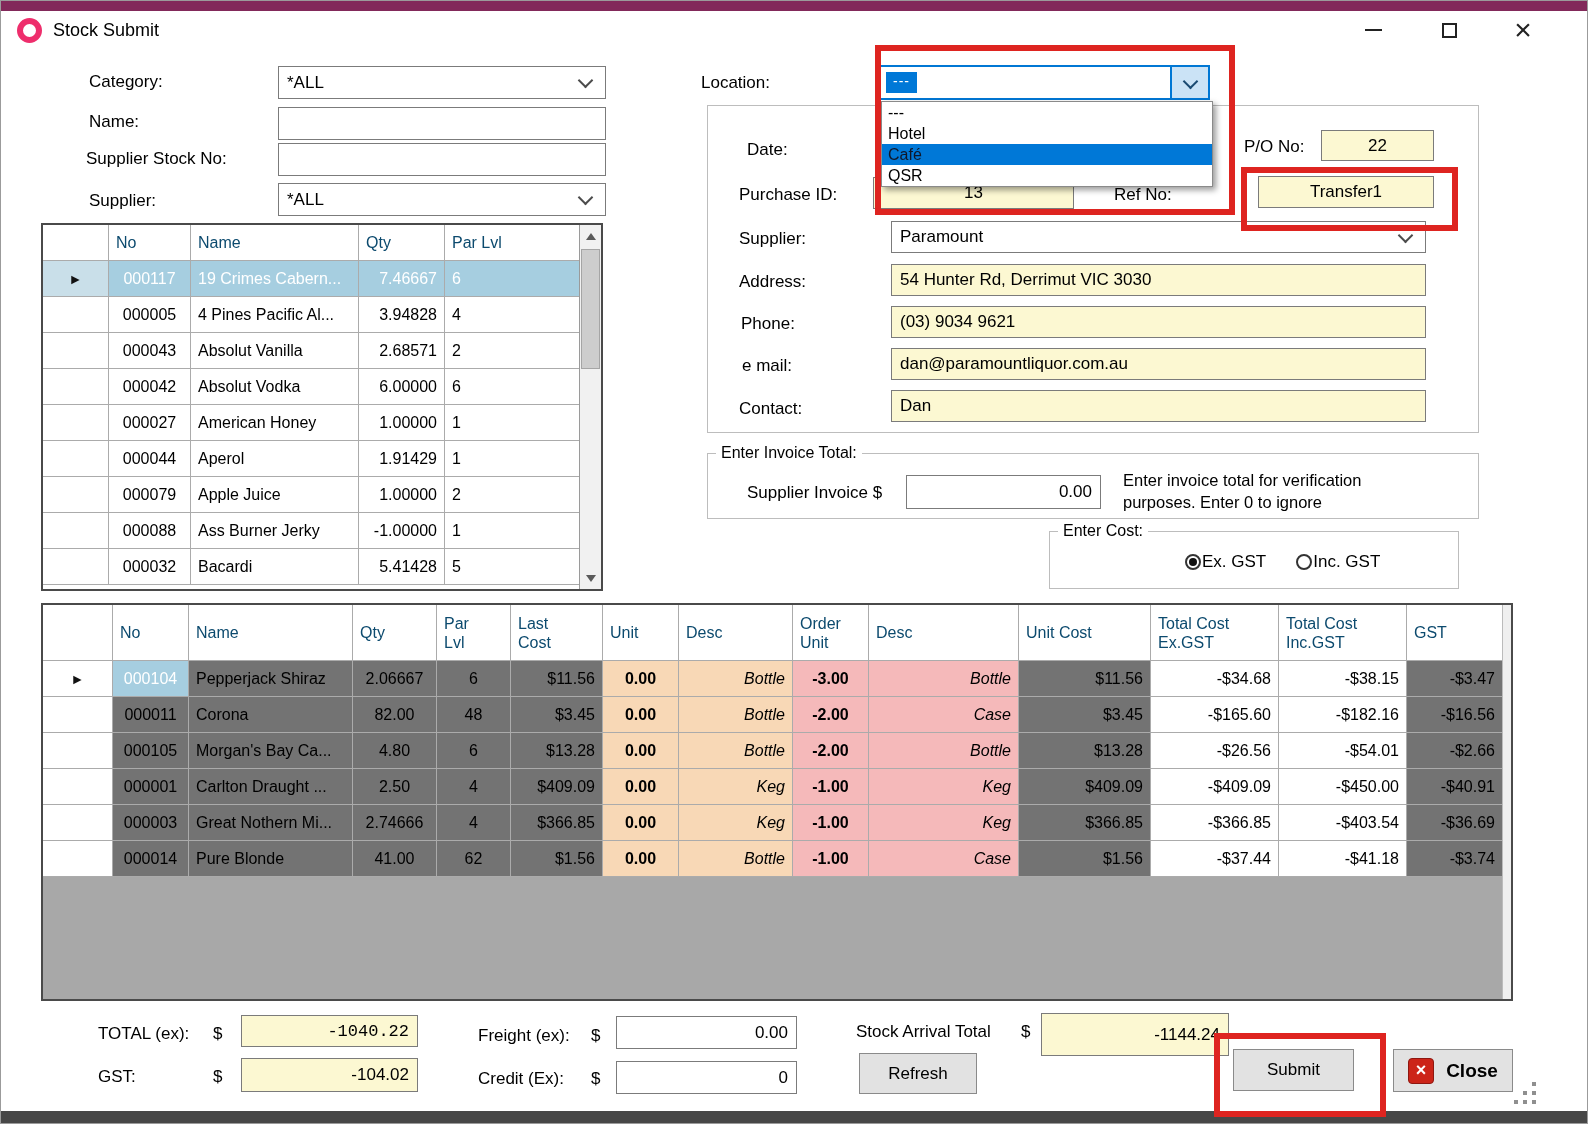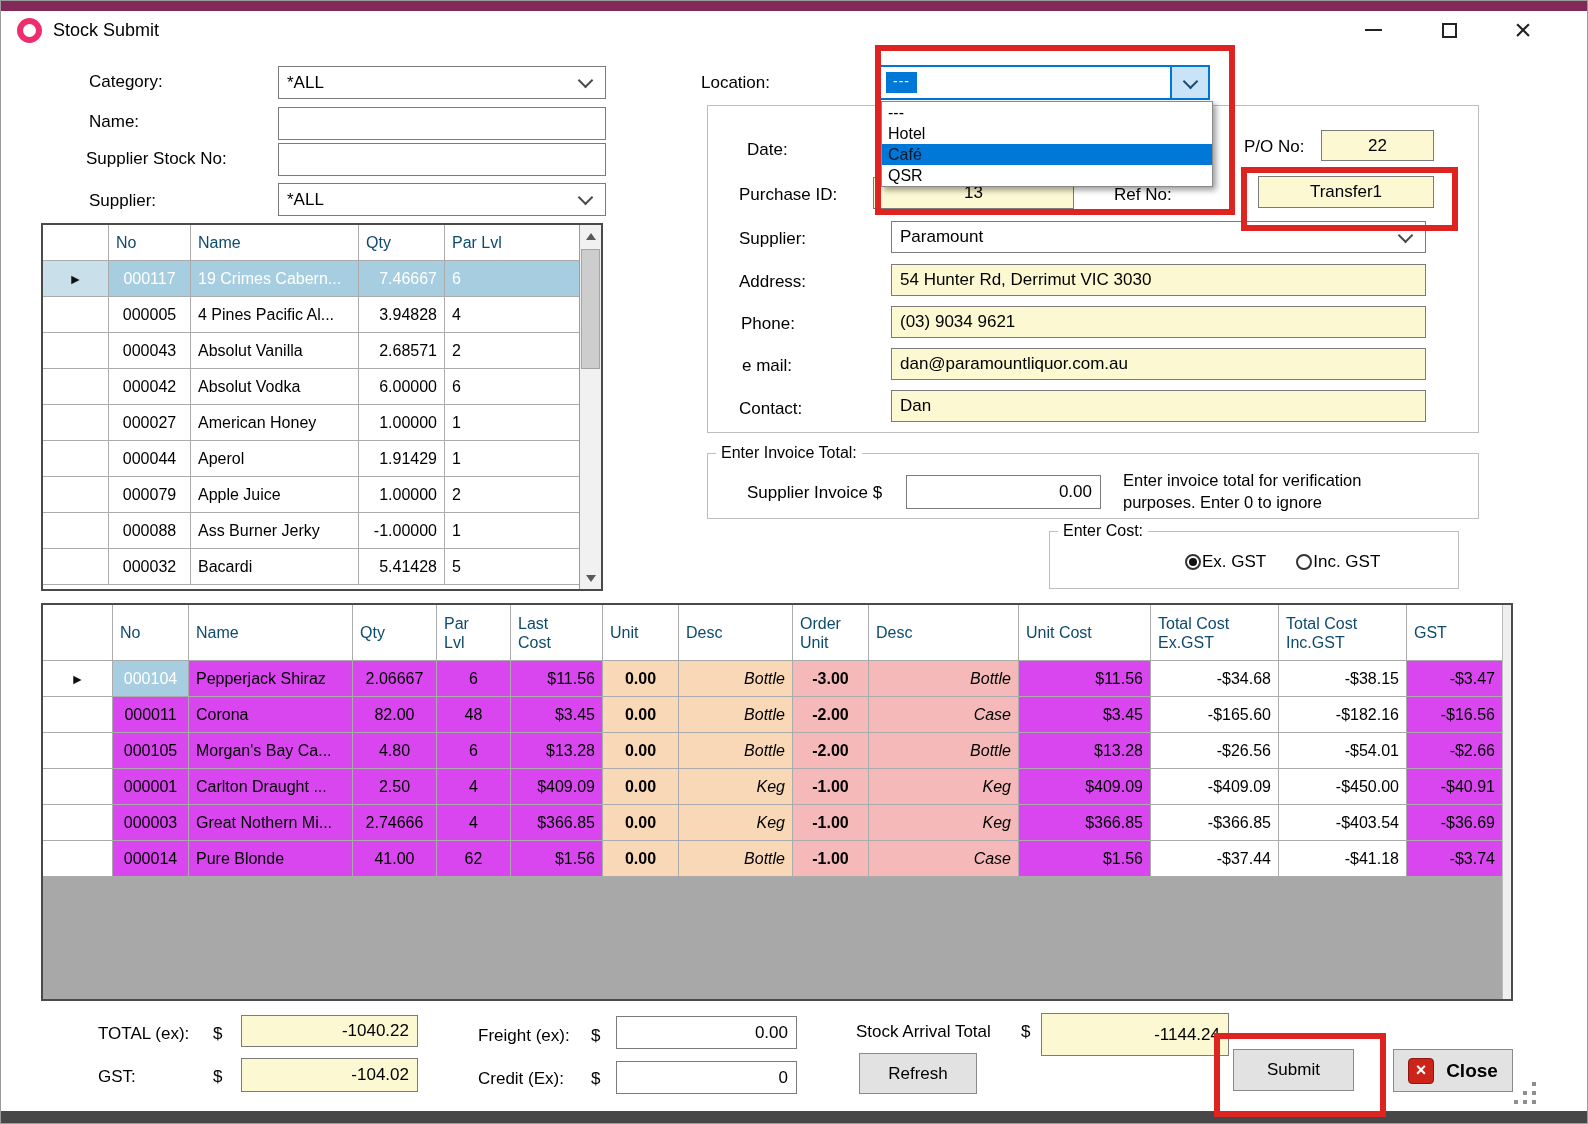--- a/index.html
+++ b/index.html
@@ -42,21 +42,21 @@
   .radio.on{position:relative;}
   .radio.on::after{content:"";position:absolute;left:2px;top:2px;width:8px;height:8px;border-radius:50%;background:#111;}
   .radio-lbl{font-size:17px;margin-left:1px;margin-right:30px;}
   
   .grid{position:absolute;background:#fff;border:2px solid #4a4a4a;box-sizing:border-box;font-size:16px;overflow:hidden;}
   .grow{display:flex;height:36px;border-bottom:1px solid #ababab;box-sizing:border-box;background:#fff;}
   .gcell{border-right:1px solid #ababab;box-sizing:border-box;display:flex;align-items:center;
      padding:0 7px;overflow:hidden;white-space:nowrap;}
   .t-c{justify-content:center;} .t-r{justify-content:flex-end;} .t-l{justify-content:flex-start;}
   .bold{font-weight:bold;} .ital{font-style:italic;}
-  .bgy{background:#d946ef;} .bgo{background:#f8d8b6;} .bgp{background:#f5b9ba;} .bgw{background:#fff;}
+  .bgy{background:#737373;} .bgo{background:#f8d8b6;} .bgp{background:#f5b9ba;} .bgw{background:#fff;}
   .agrid .ghead{height:56px;}
   .hcell{background:#fff !important;white-space:pre-line;line-height:19px;justify-content:flex-start;
      font-style:normal;font-weight:normal;color:#0c4a6e;}
   .sgrid .selrow .gcell{background:#a6cee0;color:#fff;}
   .sgrid .selrow .gcell:first-child{background:#c9dfe9;color:#000;}
   .cellsel{background:#a6cee0 !important;color:#fff;}
   .row-arrow{font-size:14px;color:#111;}
   
   .vscroll{position:absolute;right:0;top:0;bottom:0;width:21px;background:#f1f1f1;border-left:1px solid #9a9a9a;z-index:5;}
   .sb-btn{position:absolute;left:0;width:100%;height:22px;display:flex;align-items:center;justify-content:center;}
@@ -375,21 +375,21 @@
         <div class="gcell t-r bgw" style="width: 128px;">-$37.44</div>
         <div class="gcell t-r bgw" style="width: 128px;">-$41.18</div>
         <div class="gcell t-r bgy" style="width: 96px;">-$3.74</div>
       </div>
       <div class="grayfill" style="left:0;top:272px;right:8px;bottom:0;"></div>
       <div class="rightstrip"></div>
     </div>
 
   <span class="lbl" style="left:97px;top:1023px;">TOTAL (ex):</span>
   <span class="lbl" style="left:212px;top:1023px;">$</span>
-  <input class="tb yellow t-right" style="left: 240px; top: 1014px; width: 177px; height: 32px;" value="-1040.22">
+  <input class="tb yellow t-right" style="left: 240px; top: 1014px; width: 177px; height: 32px; font-family: Liberation Mono, monospace;" value="-1040.22">
 
   <span class="lbl" style="left:97px;top:1066px;">GST:</span>
   <span class="lbl" style="left:212px;top:1066px;">$</span>
   <input class="tb yellow t-right" style="left: 240px; top: 1057px; width: 177px; height: 34px;" value="-104.02">
 
   <span class="lbl" style="left:477px;top:1025px;">Freight (ex):</span>
   <span class="lbl" style="left:590px;top:1025px;">$</span>
   <input class="tb t-right" style="left: 615px; top: 1015px; width: 181px; height: 33px;" value="0.00">
 
   <span class="lbl" style="left:477px;top:1068px;">Credit (Ex):</span>

